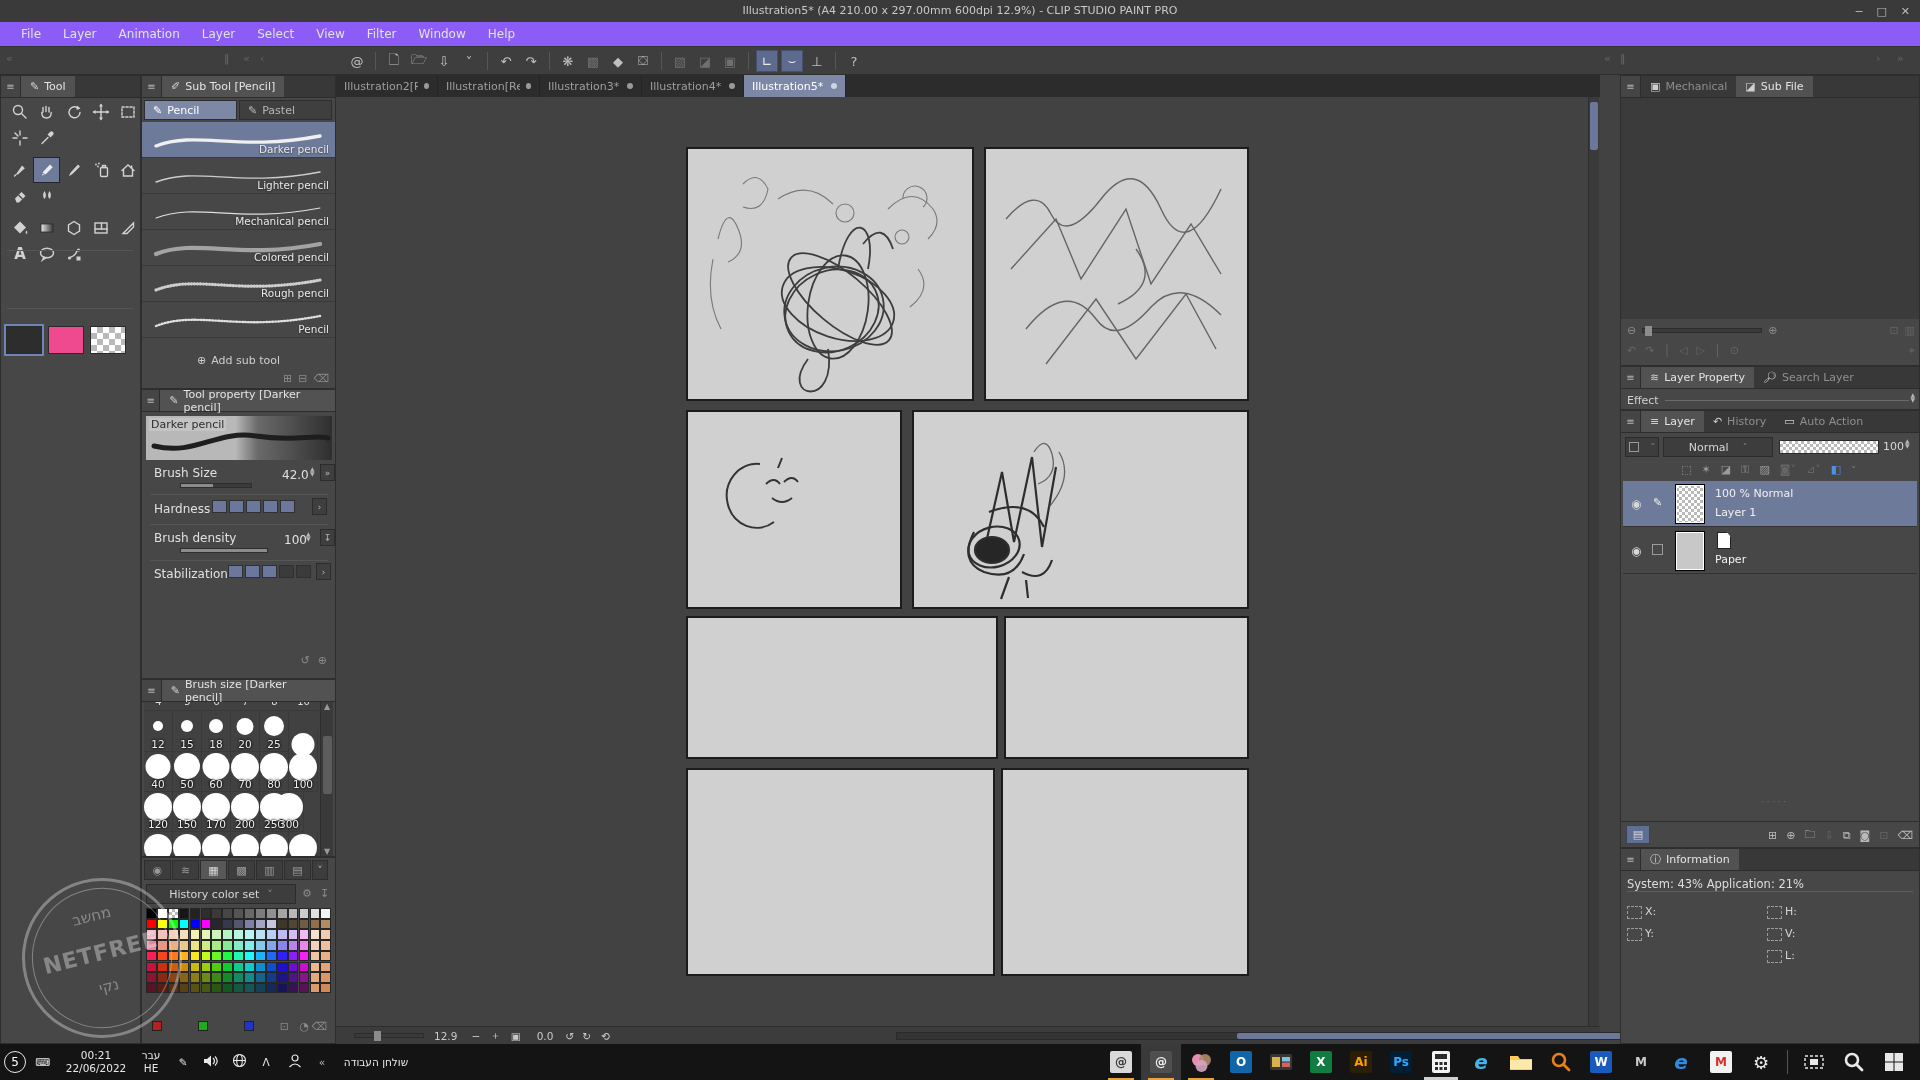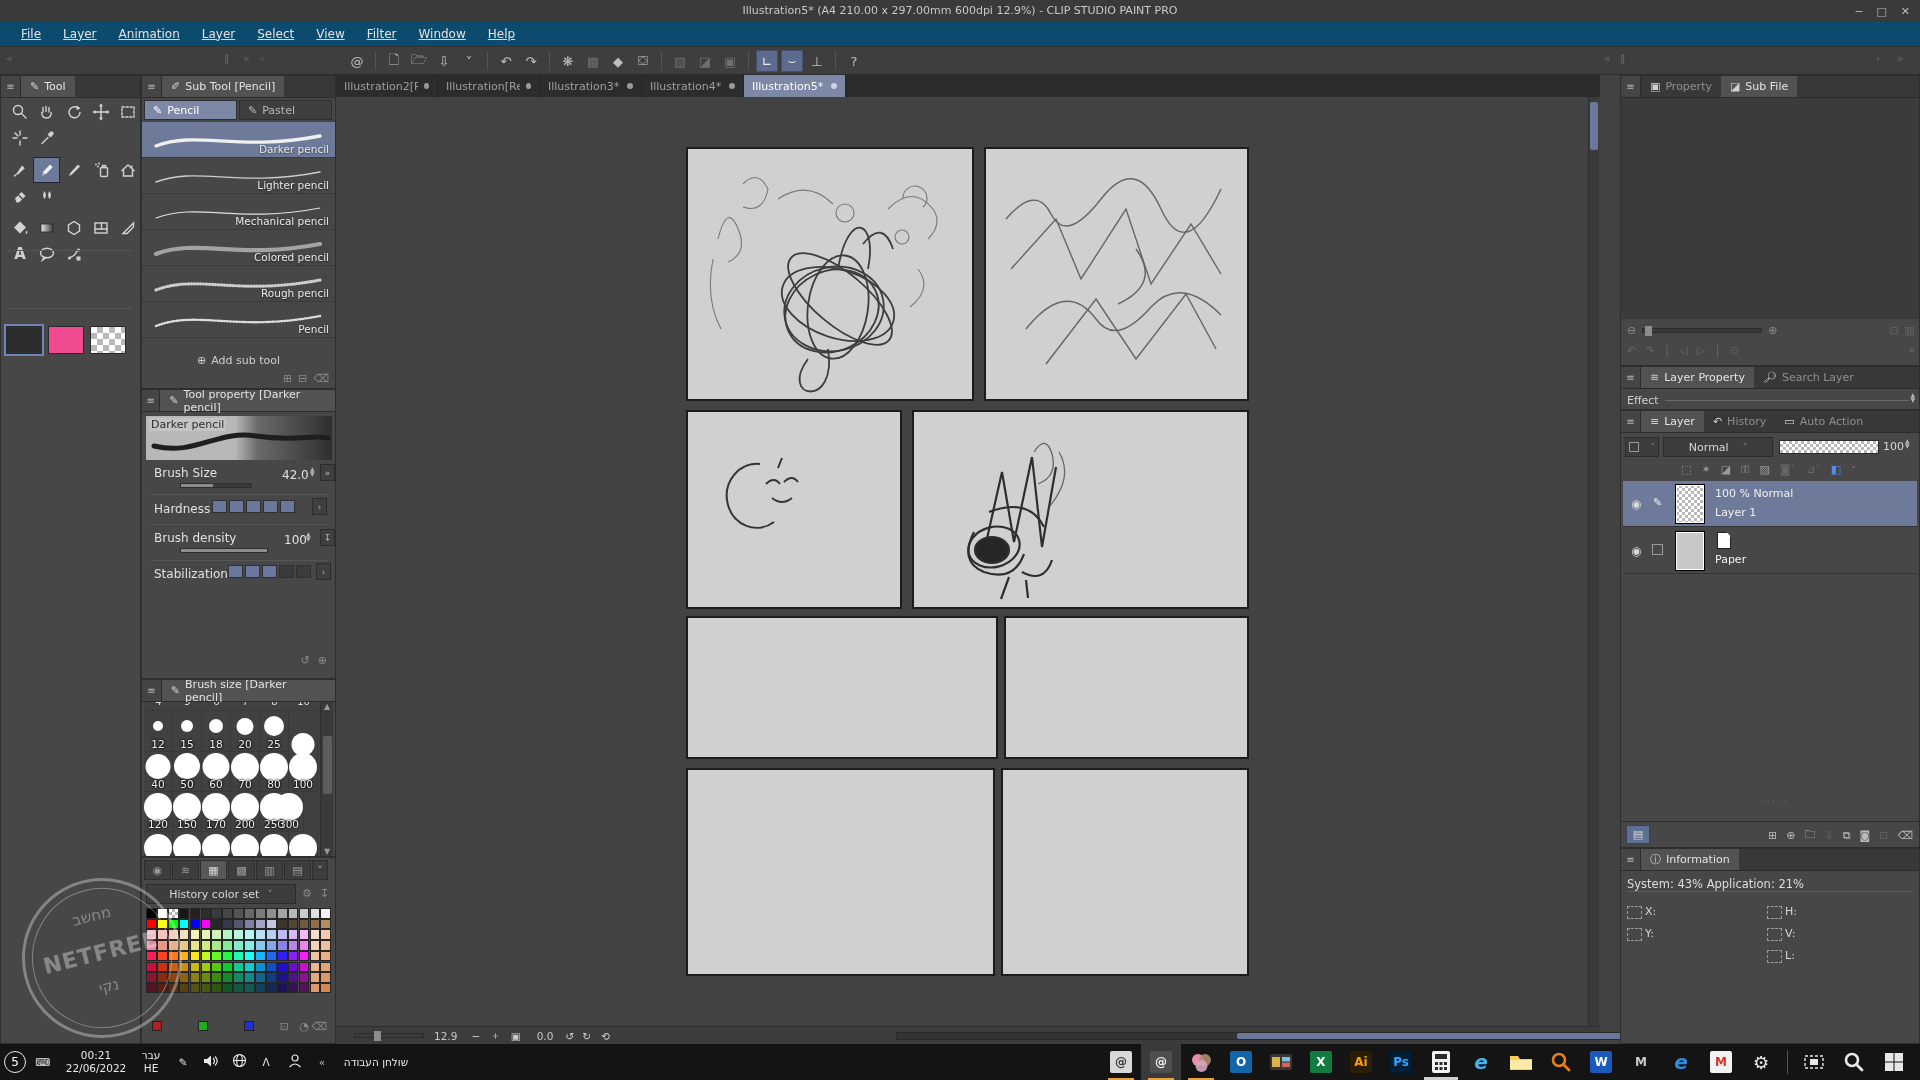--- a/index.html
+++ b/index.html
@@ -7,21 +7,21 @@
     font-family:"DejaVu Sans","Liberation Sans",sans-serif; font-size:11px; color:#d6d6d6; }
   .abs { position:absolute; }
   .flex { display:flex; align-items:center; }
   .dim { color:#8a8a8a; }
   .vdim { color:#666; }
 
   
   #titlebar { left:0; top:0; width:1920px; height:22px; background:#3a3a3a; }
   #titlebar .ttl { width:100%; text-align:center; color:#c9c9c9; font-size:11px; line-height:22px; }
   #wincontrols { right:4px; top:0; height:22px; display:flex; gap:14px; color:#bdbdbd; font-size:11px; align-items:center; padding-right:6px;}
-  #menubar { left:0; top:22px; width:1920px; height:25px; background:#0c4a6e; border-bottom:1px solid #333; display:flex; align-items:center; padding-left:10px;text-decoration:underline; }
+  #menubar { left:0; top:22px; width:1920px; height:25px; background:#8b5cf6; border-bottom:1px solid #333; display:flex; align-items:center; padding-left:10px; }
   .menu-item { padding:0 11px; color:#e2e2e2; font-size:12px; line-height:25px; }
   #toolbarrow { left:0; top:47px; width:1920px; height:28px; background:#3e3e3e; border-bottom:1px solid #2d2d2d; }
   .tb-icons { left:346px; top:0; height:28px; display:flex; align-items:center; gap:3px; }
   .tbi { width:22px; height:22px; display:flex; align-items:center; justify-content:center; color:#c0c0c0; font-size:13px; }
   .tbi.hl { background:#5d6b8f; border:1px solid #44506e; color:#e8e8e8; }
   .tbsep { width:1px; height:18px; background:#555; margin:0 4px; }
   #tabstrip { left:336px; top:75px; width:1264px; height:22px; background:#2c2c2c; display:flex; }
   .doctab { height:22px; display:flex; align-items:center; padding:0 8px; color:#9f9f9f; font-size:11px; gap:6px; border-right:1px solid #242424; }
   .doctab .dot { width:6px; height:6px; border-radius:50%; background:#9a9a9a; margin-left:auto; }
   .doctab.active { background:#7d88a6; color:#ffffff; }
@@ -817,21 +817,21 @@
   <div style="position:absolute;left:560px;top:5px;width:1026px;height:8px;background:#343434;border:1px solid #2a2a2a">
     <div style="position:absolute;left:340px;width:600px;height:6px;background:#6b7899;border-radius:2px"></div>
   </div>
 </div>
 
 <div class="abs panel" style="left:1620px;top:75px;width:300px;height:291px">
   <div class="phead">
     <div class="ham">≡</div>
     <div class="ptab inactive">
       <span class="picon dim">▣</span>
-      <span>Property</span>
+      <span>Mechanical</span>
     </div>
     <div class="ptab">
       <span class="picon">◪</span>
       <span>Sub File</span>
     </div>
   </div>
   <div class="abs" style="left:0;top:22px;width:298px;height:221px;background:#3b3b3b"></div>
   <div class="abs flex" style="left:6px;top:248px;gap:6px;width:288px">
     <span class="dim">⊖</span>
     <div style="width:120px;height:5px;background:#3a3a3a;border:1px solid #2c2c2c;position:relative">

